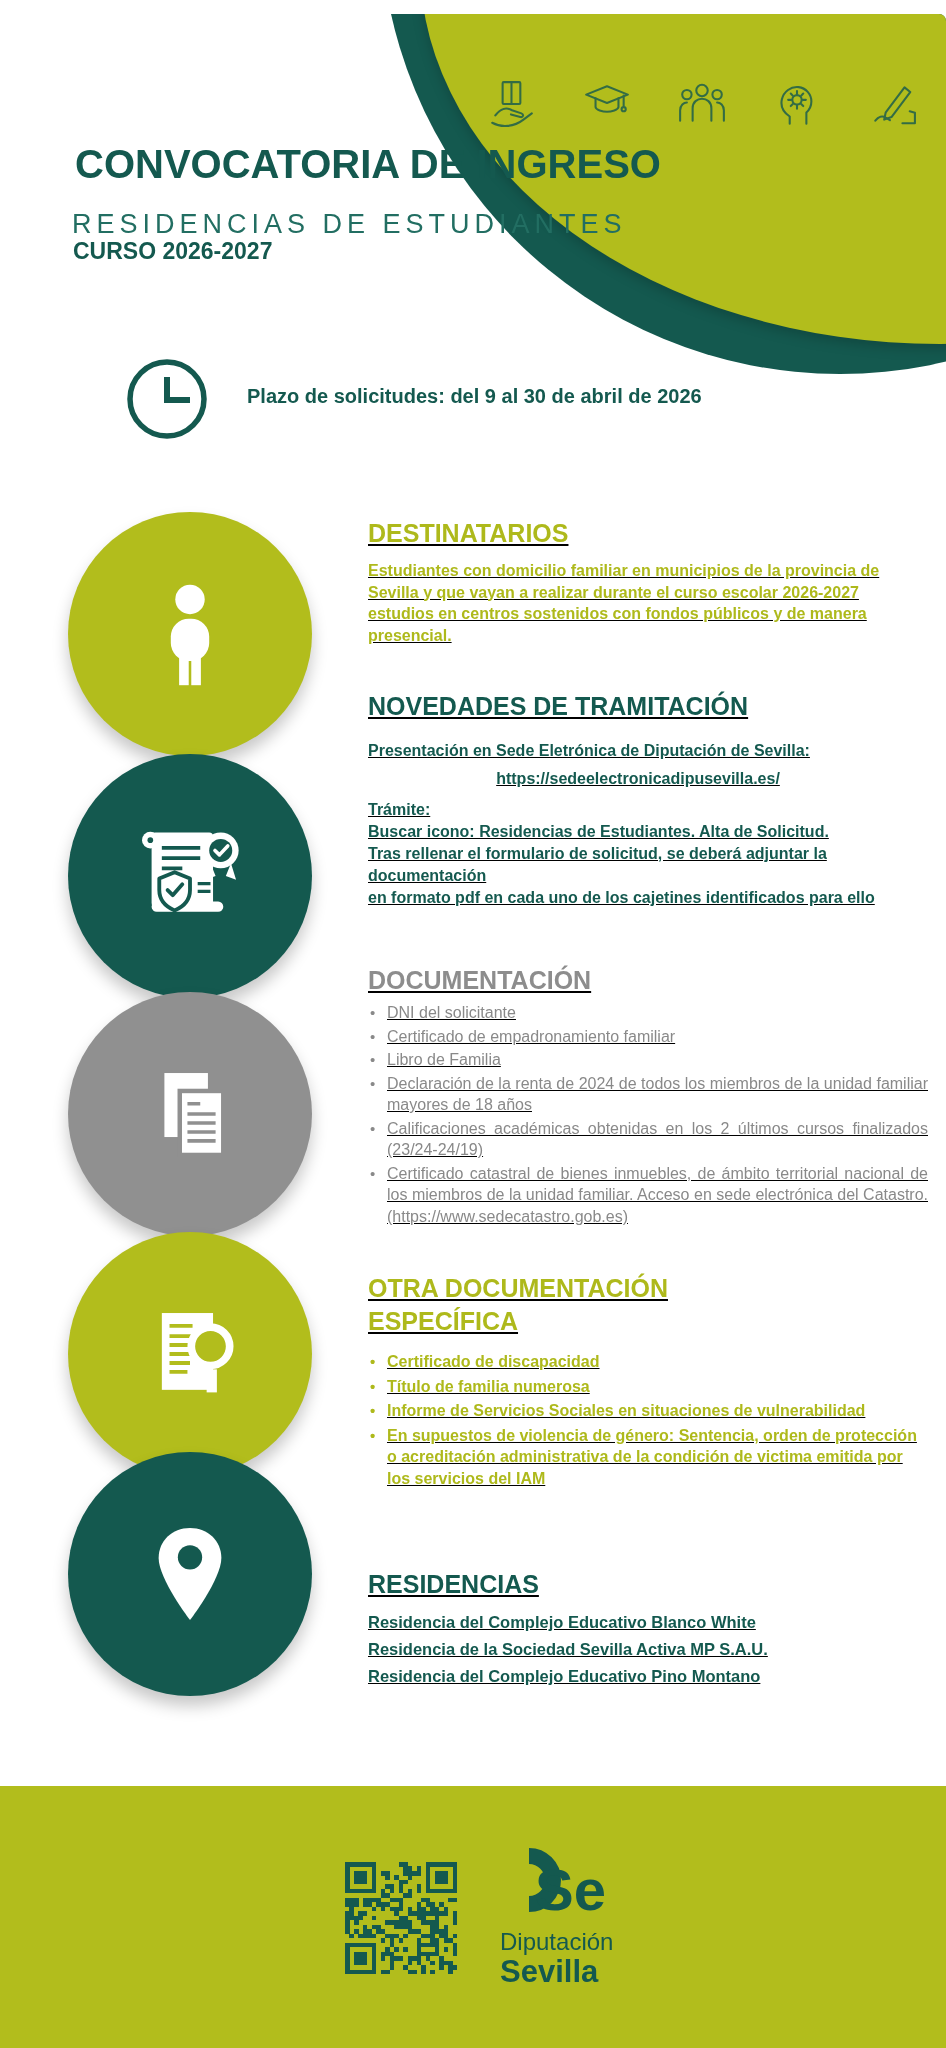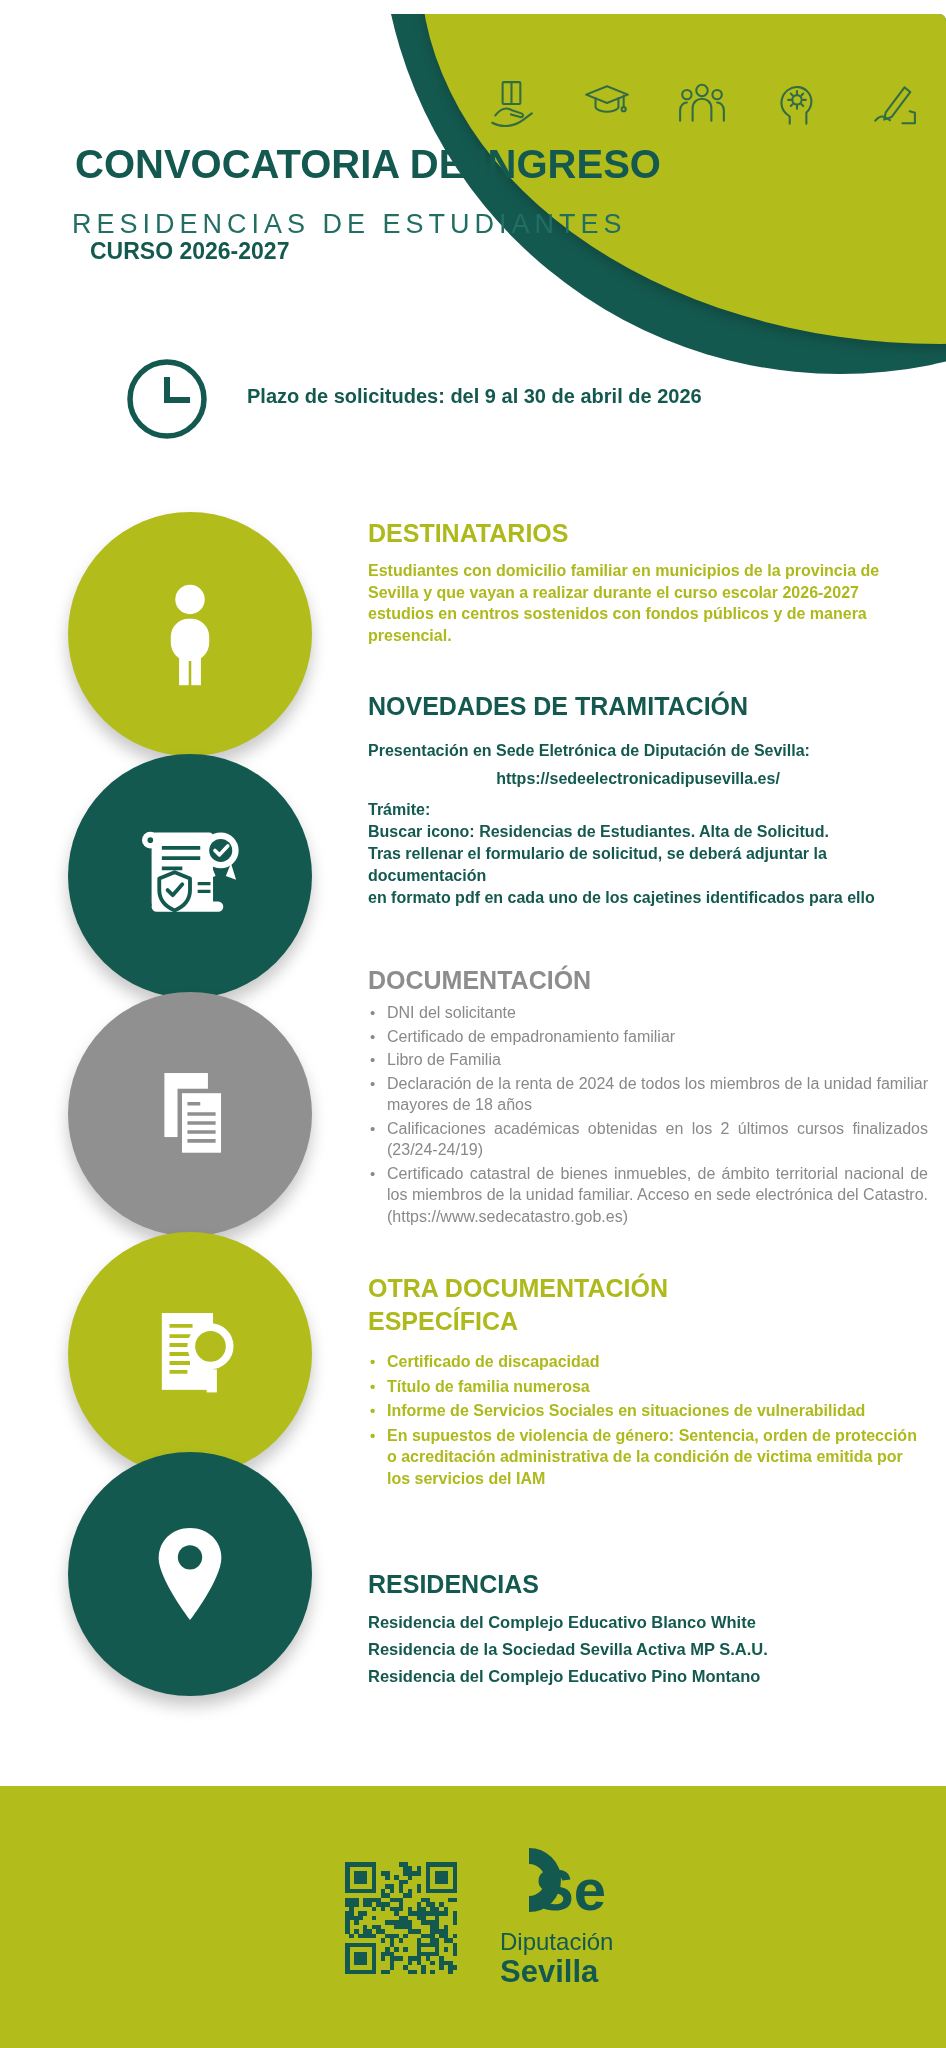--- a/index.html
+++ b/index.html
@@ -18,35 +18,35 @@
 
   
   .blob-teal{position:absolute;left:380px;top:-560px;width:920px;height:920px;border-radius:50%;background:var(--teal);z-index:0;}
   .blob-olive{position:absolute;left:420px;top:-430px;width:1040px;height:760px;border-radius:50%;background:var(--olive);z-index:0;filter:drop-shadow(0 5px 6px rgba(0,0,0,.18));}
 
   .top-icons{position:absolute;top:58px;left:487px;width:430px;height:64px;display:flex;justify-content:space-between;z-index:2;}
   .top-icons svg{width:50px;height:64px;stroke:var(--teal);stroke-width:2;fill:none;opacity:.8;stroke-linecap:round;stroke-linejoin:round;}
 
   .title{position:absolute;left:75px;top:128px;font-size:40px;font-weight:700;letter-spacing:0;color:var(--teal);z-index:2;white-space:nowrap;}
   .subtitle{position:absolute;left:72px;top:195px;font-size:27px;font-weight:400;letter-spacing:5px;color:var(--teal-sub);z-index:2;white-space:nowrap;}
-  .course{position:absolute;left:90px;top:224px;font-size:23px;font-weight:700;color:var(--teal);z-index:2;}
+  .course{position:absolute;left:73px;top:224px;font-size:23px;font-weight:700;color:var(--teal);z-index:2;}
 
   .clock{position:absolute;left:122px;top:340px;width:90px;height:90px;z-index:2;}
   .deadline-text{position:absolute;left:247px;top:371px;font-size:20px;font-weight:700;color:var(--teal);z-index:2;white-space:nowrap;}
 
   
   .circle{position:absolute;left:68px;width:244px;height:244px;border-radius:50%;z-index:1;display:flex;align-items:center;justify-content:center;box-shadow:0 10px 16px rgba(0,0,0,.22);}
   .circle svg{width:128px;height:128px;}
   .c-olive{background:var(--olive);}
   .c-teal{background:var(--teal);}
   .c-gray{background:var(--gray-circle);}
   .c1{top:498px}.c2{top:740px}.c3{top:978px}.c4{top:1218px}.c5{top:1438px}
 
   
-  .section{position:absolute;left:368px;width:570px;z-index:2;}
+  .section{position:absolute;left:368px;width:570px;z-index:2;text-decoration:underline;}
   .section h3{font-size:25px;font-weight:700;line-height:1.12;}
   .s-destinatarios{top:505px}
   .s-novedades{top:678px}
   .s-documentacion{top:952px}
   .s-otra{top:1258px}
   .s-residencias{top:1556px}
 
   .olive-h{color:var(--olive-text)}
   .teal-h{color:var(--teal)}
   .gray-h{color:var(--gray-head)}

